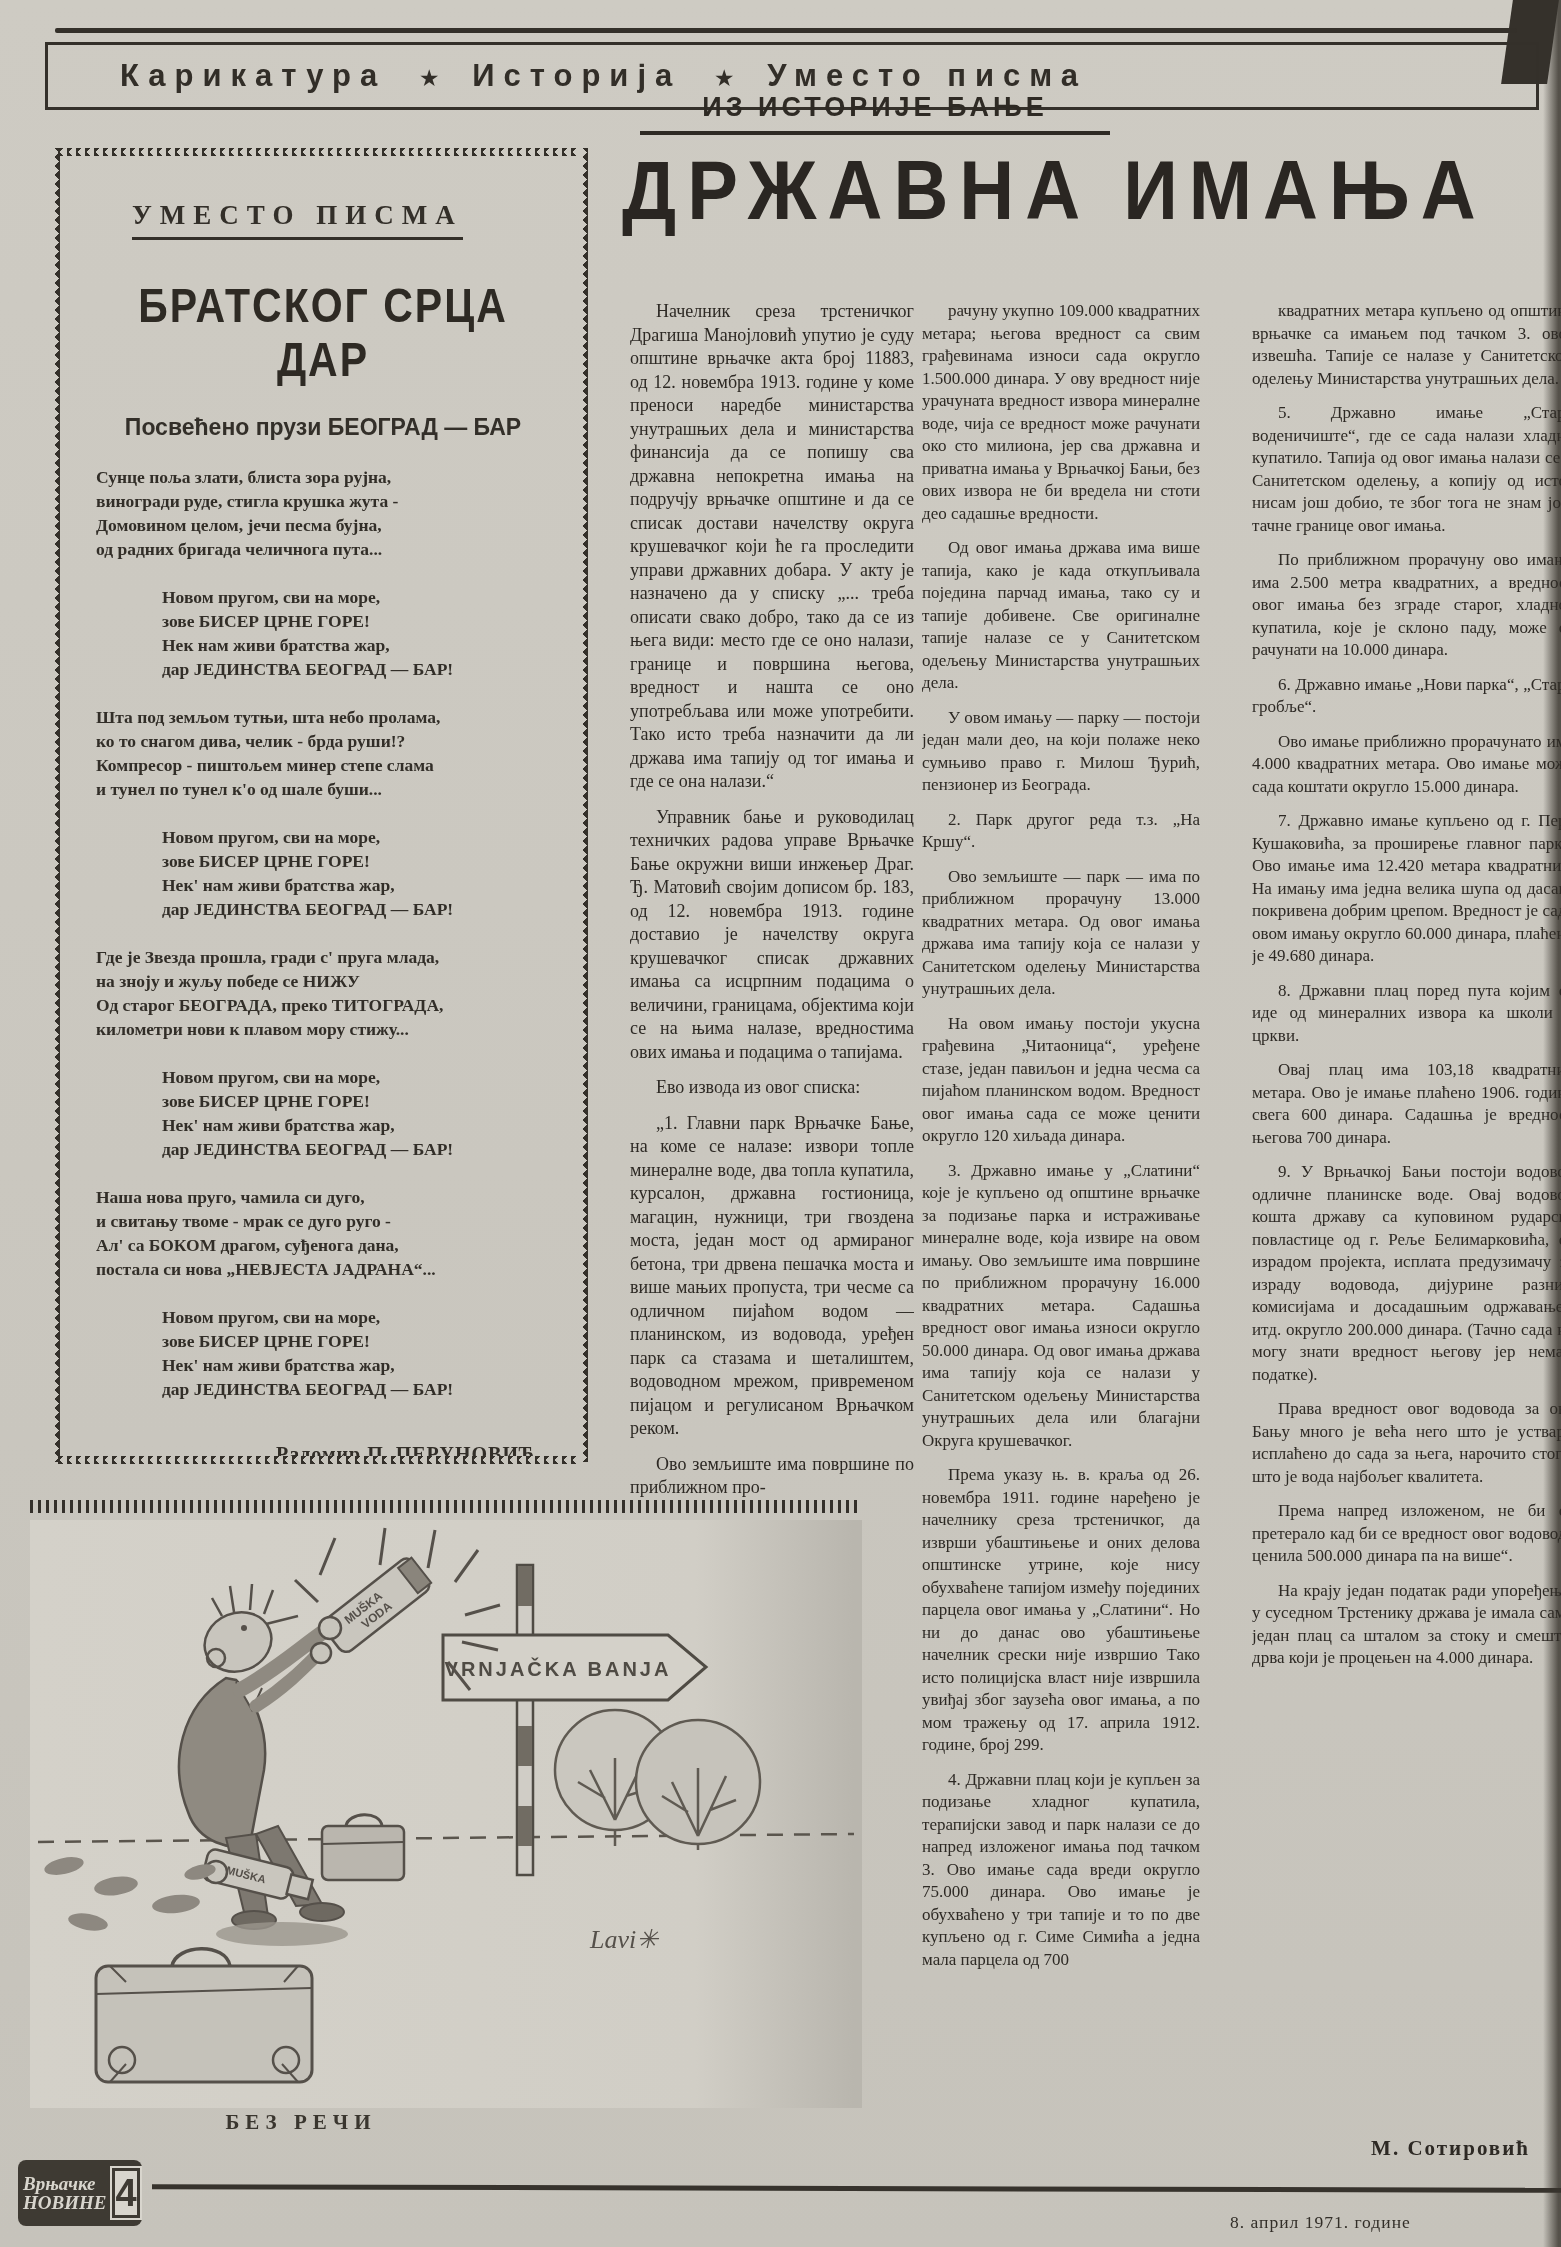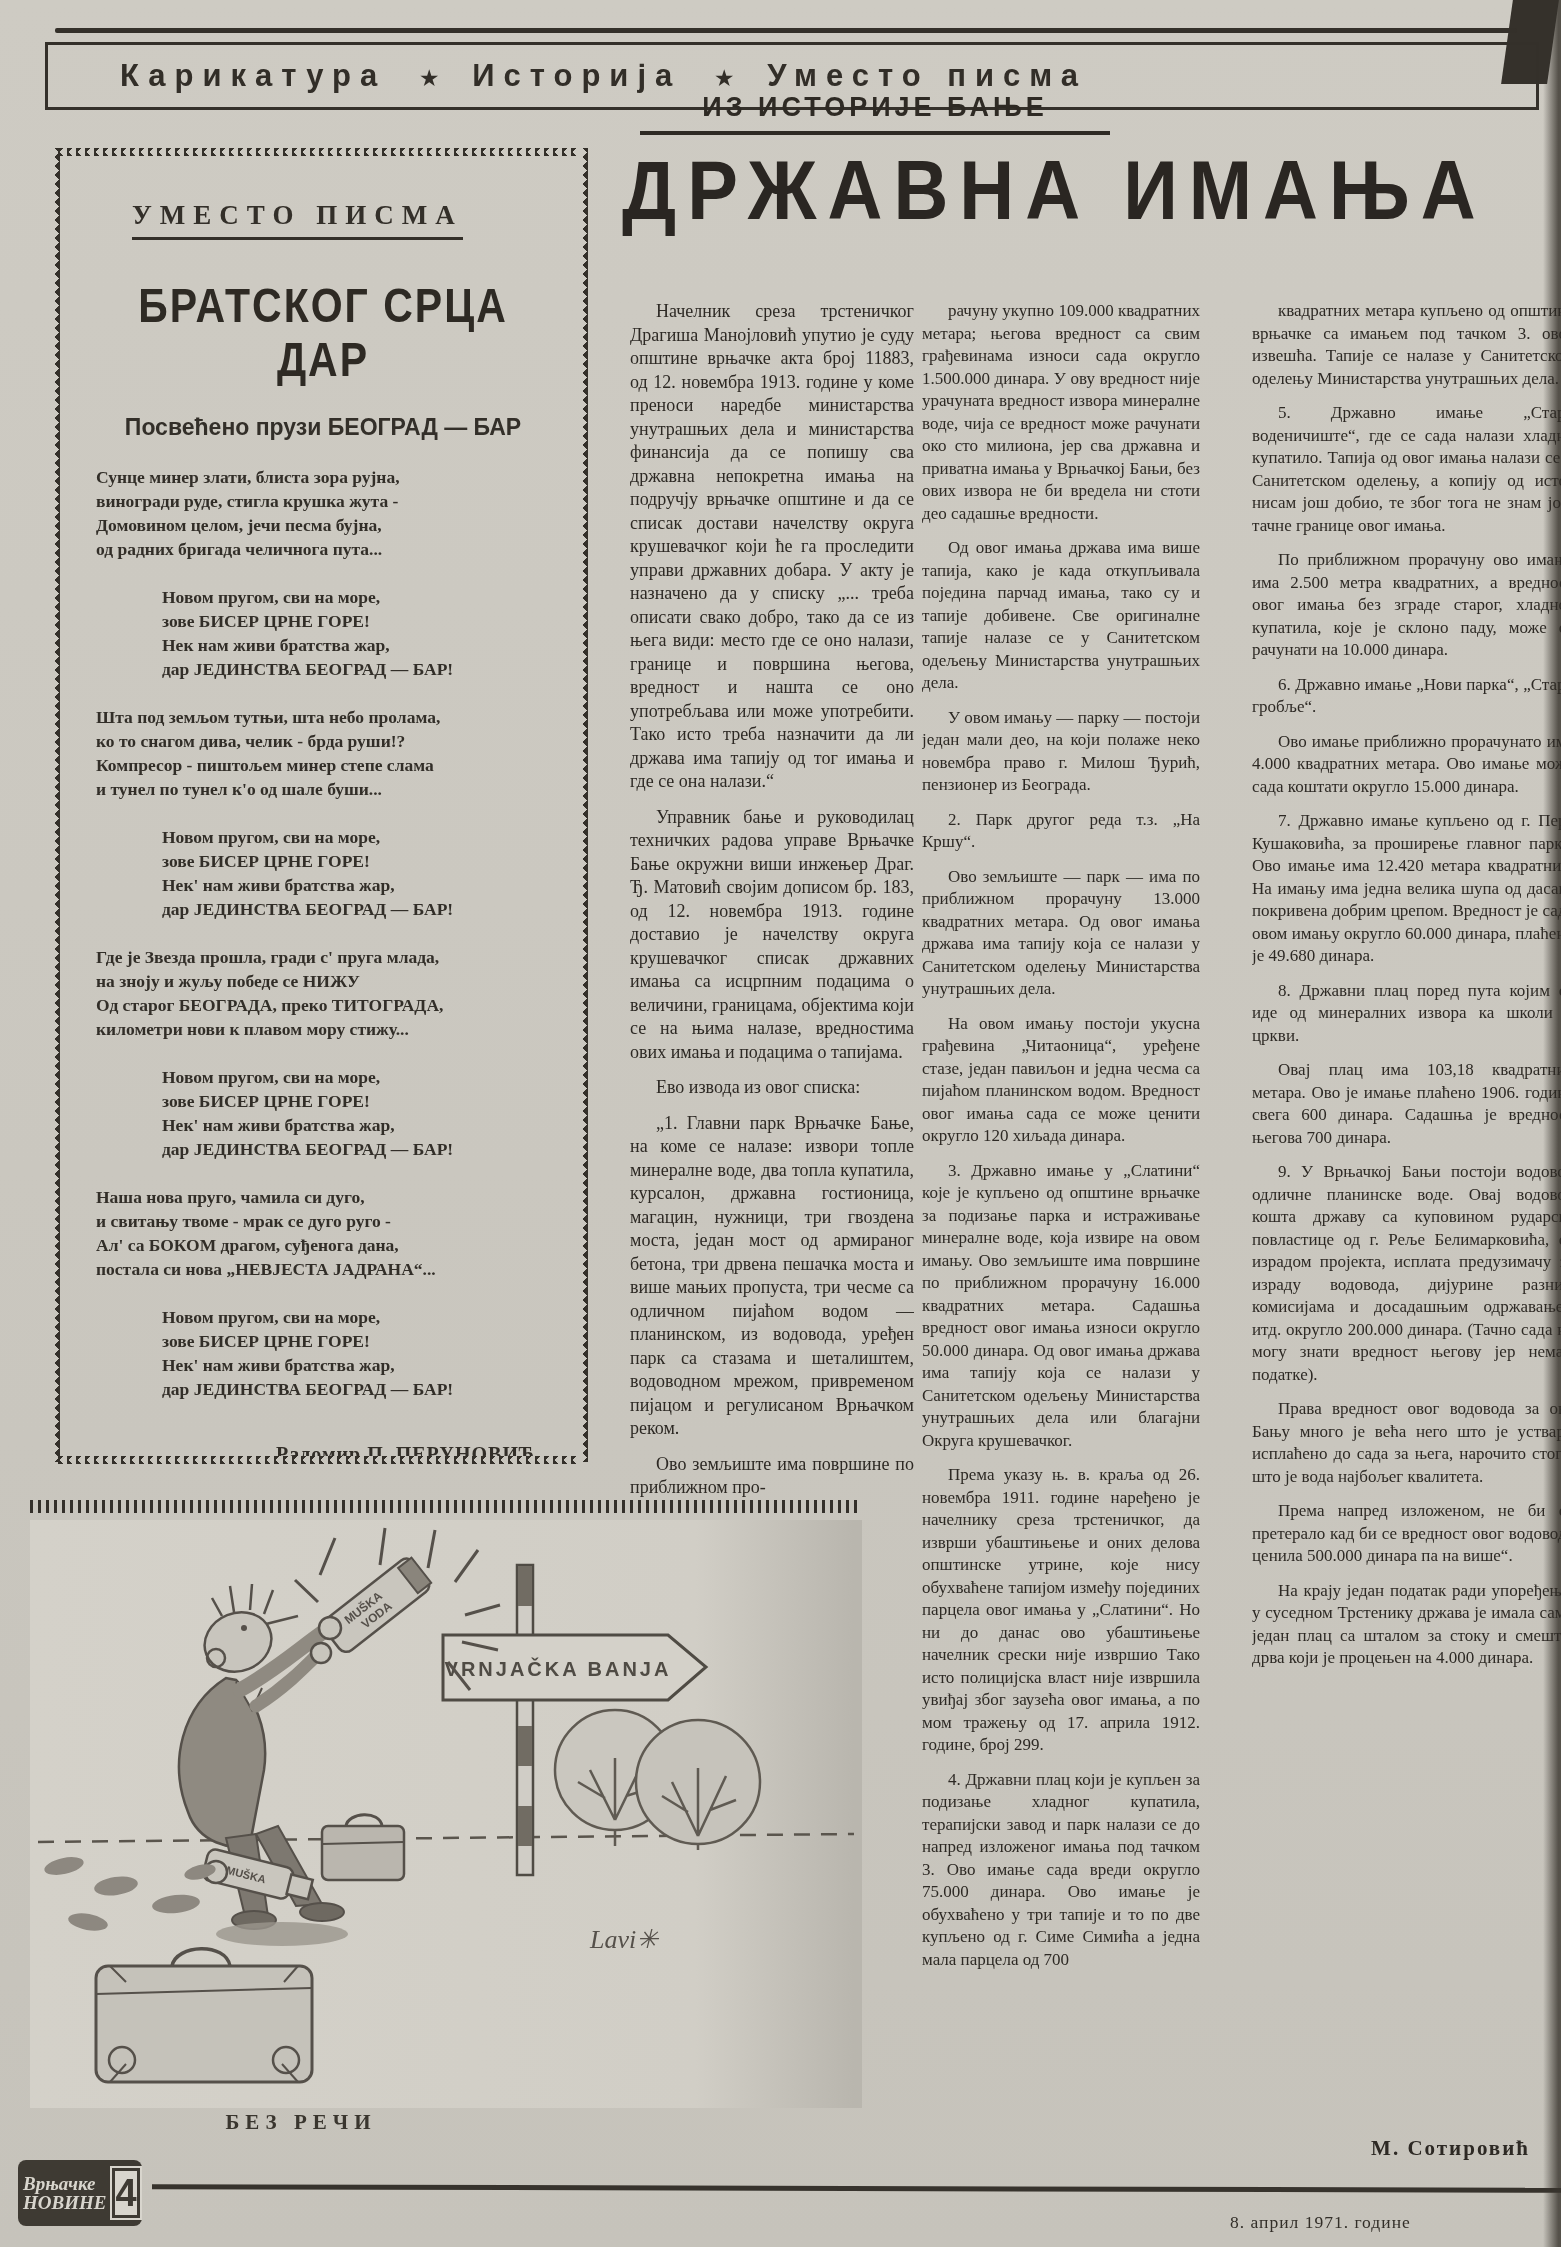--- a/index.html
+++ b/index.html
@@ -150,21 +150,21 @@
   <div class="zz-h" style="left:58px;top:148px;width:520px;"></div>
   <div class="zz-h" style="left:58px;top:1456px;width:520px;"></div>
   <div class="zz-v" style="left:52px;top:148px;height:1314px;"></div>
   <div class="zz-v" style="left:580px;top:148px;height:1314px;"></div>
 
   <div class="poem-box">
     <div class="poem-kicker">УМЕСТО ПИСМА</div>
     <div class="poem-title">БРАТСКОГ СРЦА ДАР</div>
     <div class="poem-dedication">Посвећено прузи БЕОГРАД — БАР</div>
     <div class="stanza">
-        <p>Сунце минер злати, блиста зора рујна,</p>
+        <p>Сунце поља злати, блиста зора рујна,</p>
         <p>виногради руде, стигла крушка жута -</p>
         <p>Домовином целом, јечи песма бујна,</p>
         <p>од радних бригада челичнога пута...</p>
       </div>
     <div class="stanza refrain">
         <p>Новом пругом, сви на море,</p>
         <p>зове БИСЕР ЦРНЕ ГОРЕ!</p>
         <p>Нек нам живи братства жар,</p>
         <p>дар ЈЕДИНСТВА БЕОГРАД — БАР!</p>
       </div>
@@ -213,21 +213,21 @@
   <div id="col1" class="col">
       <p>Начелник среза трстеничког Драгиша Манојловић упутио је суду општине врњачке акта број 11883, од 12. новембра 1913. године у коме преноси наредбе министарства унутрашњих дела и министарства финансија да се попишу сва државна непокретна имања на подручју врњачке општине и да се списак достави начелству округа крушевачког који ће га проследити управи државних добара. У акту је назначено да у списку „... треба описати свако добро, тако да се из њега види: место где се оно налази, границе и површина његова, вредност и нашта се оно употребљава или може употребити. Тако исто треба назначити да ли држава има тапију од тог имања и где се она налази.“</p>
       <p>Управник бање и руководилац техничких радова управе Врњачке Бање окружни виши инжењер Драг. Ђ. Матовић својим дописом бр. 183, од 12. новембра 1913. године доставио је начелству округа крушевачког списак државних имања са исцрпним подацима о величини, границама, објектима који се на њима налазе, вредностима ових имања и подацима о тапијама.</p>
       <p>Ево извода из овог списка:</p>
       <p>„1. Главни парк Врњачке Бање, на коме се налазе: извори топле минералне воде, два топла купатила, курсалон, државна гостионица, магацин, нужници, три гвоздена моста, један мост од армираног бетона, три дрвена пешачка моста и више мањих пропуста, три чесме са одличном пијаћом водом — планинском, из водовода, уређен парк са стазама и шеталиштем, водоводном мрежом, привременом пијацом и регулисаном Врњачком реком.</p>
       <p>Ово земљиште има површине по приближном про-</p>
     </div>
   <div id="col2" class="col">
       <p>рачуну укупно 109.000 квадратних метара; његова вредност са свим грађевинама износи сада округло 1.500.000 динара. У ову вредност није урачуната вредност извора минералне воде, чија се вредност може рачунати око сто милиона, јер сва државна и приватна имања у Врњачкој Бањи, без ових извора не би вредела ни стоти део садашње вредности.</p>
       <p>Од овог имања држава има више тапија, како је када откупљивала поједина парчад имања, тако су и тапије добивене. Све оригиналне тапије налазе се у Санитетском одељењу Министарства унутрашњих дела.</p>
-      <p>У овом имању — парку — постоји један мали део, на који полаже неко новембра право г. Милош Ђурић, пензионер из Београда.</p>
+      <p>У овом имању — парку — постоји један мали део, на који полаже неко сумњиво право г. Милош Ђурић, пензионер из Београда.</p>
       <p>2. Парк другог реда т.з. „На Кршу“.</p>
       <p>Ово земљиште — парк — има по приближном прорачуну 13.000 квадратних метара. Од овог имања држава има тапију која се налази у Санитетском оделењу Министарства унутрашњих дела.</p>
       <p>На овом имању постоји укусна грађевина „Читаоница“, уређене стазе, један павиљон и једна чесма са пијаћом планинском водом. Вредност овог имања сада се може ценити округло 120 хиљада динара.</p>
       <p>3. Државно имање у „Слатини“ које је купљено од општине врњачке за подизање парка и истраживање минералне воде, која извире на овом имању. Ово земљиште има површине по приближном прорачуну 16.000 квадратних метара. Садашња вредност овог имања износи округло 50.000 динара. Од овог имања држава има тапију која се налази у Санитетском одељењу Министарства унутрашњих дела или благајни Округа крушевачког.</p>
       <p>Према указу њ. в. краља од 26. новембра 1911. године наређено је начелнику среза трстеничког, да изврши убаштињење и оних делова општинске утрине, које нису обухваћене тапијом између појединих парцела овог имања у „Слатини“. Но ни до данас ово убаштињење начелник срески није извршио Тако исто полицијска власт није извршила увиђај због заузећа овог имања, а по мом тражењу од 17. априла 1912. године, број 299.</p>
       <p>4. Државни плац који је купљен за подизање хладног купатила, терапијски завод и парк налази се до напред изложеног имања под тачком 3. Ово имање сада вреди округло 75.000 динара. Ово имање је обухваћено у три тапије и то по две купљено од г. Симе Симића а једна мала парцела од 700</p>
     </div>
   <div id="col3" class="col">
       <p>квадратних метара купљено од општине врњачке са имањем под тачком 3. овог извешћа. Тапије се налазе у Санитетском оделењу Министарства унутрашњих дела.</p>
       <p>5. Државно имање „Старо воденичиште“, где се сада налази хладно купатило. Тапија од овог имања налази се у Санитетском оделењу, а копију од истог нисам још добио, те због тога не знам још тачне границе овог имања.</p>

